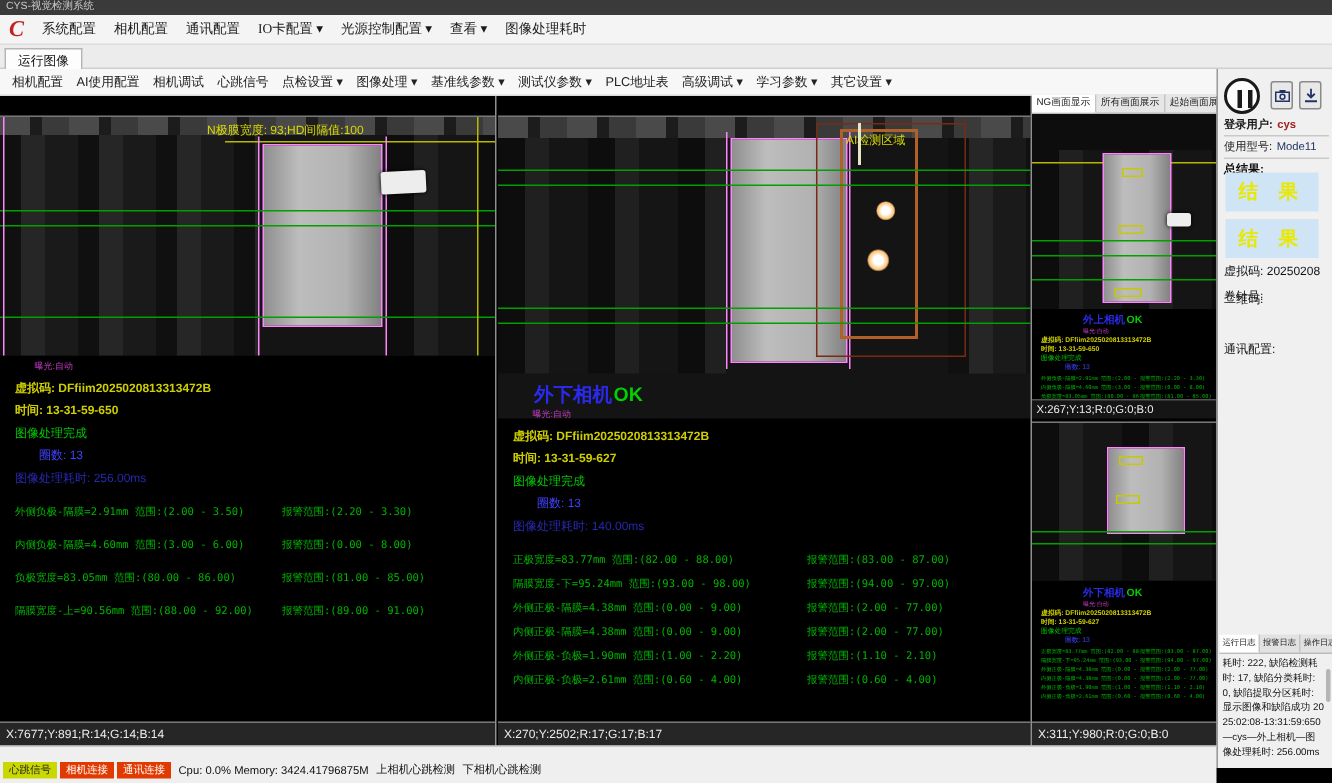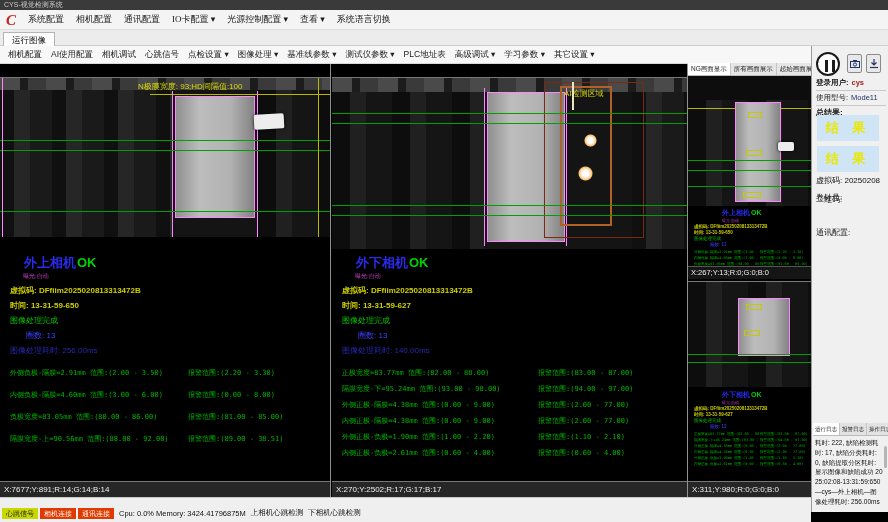--- a/index.html
+++ b/index.html
@@ -18,21 +18,21 @@
   .tabbar{left:0;top:30px;width:888px;height:16px;background:#ececec;border-bottom:1px solid #cfcfcf;}
   .tab-run{left:3px;top:2px;height:14px;padding:0 8px;background:#fdfdfd;border:1px solid #b5b5b5;
            border-bottom:none;font-size:8.5px;line-height:14px;color:#111;}
   .toolbar{left:0;top:46px;width:812px;height:18px;background:#f7f7f7;border-bottom:1px solid #d8d8d8;
            display:flex;align-items:center;gap:9px;padding-left:8px;}
   .toolbar .ti{font-size:8.5px;color:#222;white-space:nowrap;cursor:default;}
 
   
   .cam-img{background:#141414;border-top:1px solid #787878;overflow:hidden;}
   .img-left{left:0;top:77px;width:330px;height:160px;}
-  .img-mid{left:332px;top:77px;width:355px;height:172px;}
+  .img-mid{left:332px;top:77px;width:355px;height:202px;}
   .band{background:repeating-linear-gradient(90deg,#4a4a4a 0 20px,#1c1c1c 20px 28px,#3a3a3a 28px 46px);}
   .cols{background:repeating-linear-gradient(90deg,#101010 0 14px,#262626 14px 30px,#1a1a1a 30px 52px);}
   .cols2{background:repeating-linear-gradient(90deg,#0d0d0d 0 18px,#202020 18px 34px,#151515 34px 60px);}
   .electrode{background:linear-gradient(90deg,#8f8f8f,#bdbdbd 30%,#b2b2b2 70%,#828282);
              border:1px solid #ff85ff;}
   .gline{background:#00a000;}
   .yline{background:#b8b800;}
   .pline{background:#ff85ff;}
   .tabw{background:#ededed;border-radius:2px;box-shadow:0 0 3px #000;}
   .ovl-label{color:#d8d800;font-size:8px;white-space:nowrap;}
@@ -126,21 +126,21 @@
 
   <div class="abs menubar">
     <span class="logo">C</span>
     <span style="display:flex;gap:12px;">
         <span class="mi">系统配置</span>
         <span class="mi">相机配置</span>
         <span class="mi">通讯配置</span>
         <span class="mi">IO卡配置 ▾</span>
         <span class="mi">光源控制配置 ▾</span>
         <span class="mi">查看 ▾</span>
-        <span class="mi">系统语言切换</span>
+        <span class="mi">图像处理耗时</span>
       </span>
   </div>
 
   <div class="abs tabbar">
     <div class="abs tab-run">运行图像</div>
   </div>
 
   <div class="abs toolbar">
       <span class="ti">相机配置</span>
       <span class="ti">AI使用配置</span>
@@ -167,21 +167,20 @@
     <div class="abs tabw" style="left:254px;top:36px;width:30px;height:15px;transform:rotate(-3deg);"></div>
     <div class="abs gline" style="left:0;top:62px;width:330px;height:1px;"></div>
     <div class="abs gline" style="left:0;top:72px;width:330px;height:1px;"></div>
     <div class="abs gline" style="left:0;top:133px;width:330px;height:1px;"></div>
     <div class="abs yline" style="left:318px;top:0;width:1px;height:160px;"></div>
     <div class="abs pline" style="left:2px;top:0;width:1px;height:160px;"></div>
     <div class="abs ovl-label" style="left:138px;top:3px;">N极膜宽度: 93;HD间隔值:100</div>
   </div>
 
   <div class="abs txtblk txt-left">
-    <div class="cam-title"><span>外上相机</span><span class="ok">OK</span></div>
     <div class="note">曝光:自动</div>
     <div class="l-y">虚拟码: DFfiim2025020813313472B</div>
     <div class="l-y">时间: 13-31-59-650</div>
     <div class="l-g">图像处理完成</div>
     <div class="l-b">圈数: 13</div>
     <div class="l-d">图像处理耗时: 256.00ms</div>
     <div class="rows rows-left">
         <div class="m-row ">
           <span class="m-left">外侧负极-隔膜=2.91mm 范围:(2.00 - 3.50)</span>
           <span class="m-alarm">报警范围:(2.20 - 3.30)</span>
@@ -189,21 +188,21 @@
         <div class="m-row ">
           <span class="m-left">内侧负极-隔膜=4.60mm 范围:(3.00 - 6.00)</span>
           <span class="m-alarm">报警范围:(0.00 - 8.00)</span>
         </div>
         <div class="m-row ">
           <span class="m-left">负极宽度=83.05mm 范围:(80.00 - 86.00)</span>
           <span class="m-alarm">报警范围:(81.00 - 85.00)</span>
         </div>
         <div class="m-row ">
           <span class="m-left">隔膜宽度-上=90.56mm 范围:(88.00 - 92.00)</span>
-          <span class="m-alarm">报警范围:(89.00 - 38.51)</span>
+          <span class="m-alarm">报警范围:(89.00 - 91.00)</span>
         </div>
       </div>
   </div>
   <div class="abs coords coords-left">X:7677;Y:891;R:14;G:14;B:14</div>
 
   <div class="abs vdiv" style="left:330px;top:64px;height:433px;"></div>
 
   <div class="abs cam-img img-mid">
     <div class="abs band" style="left:0;top:0;width:355px;height:14px;"></div>
     <div class="abs cols2" style="left:0;top:14px;width:152px;height:157px;"></div>

